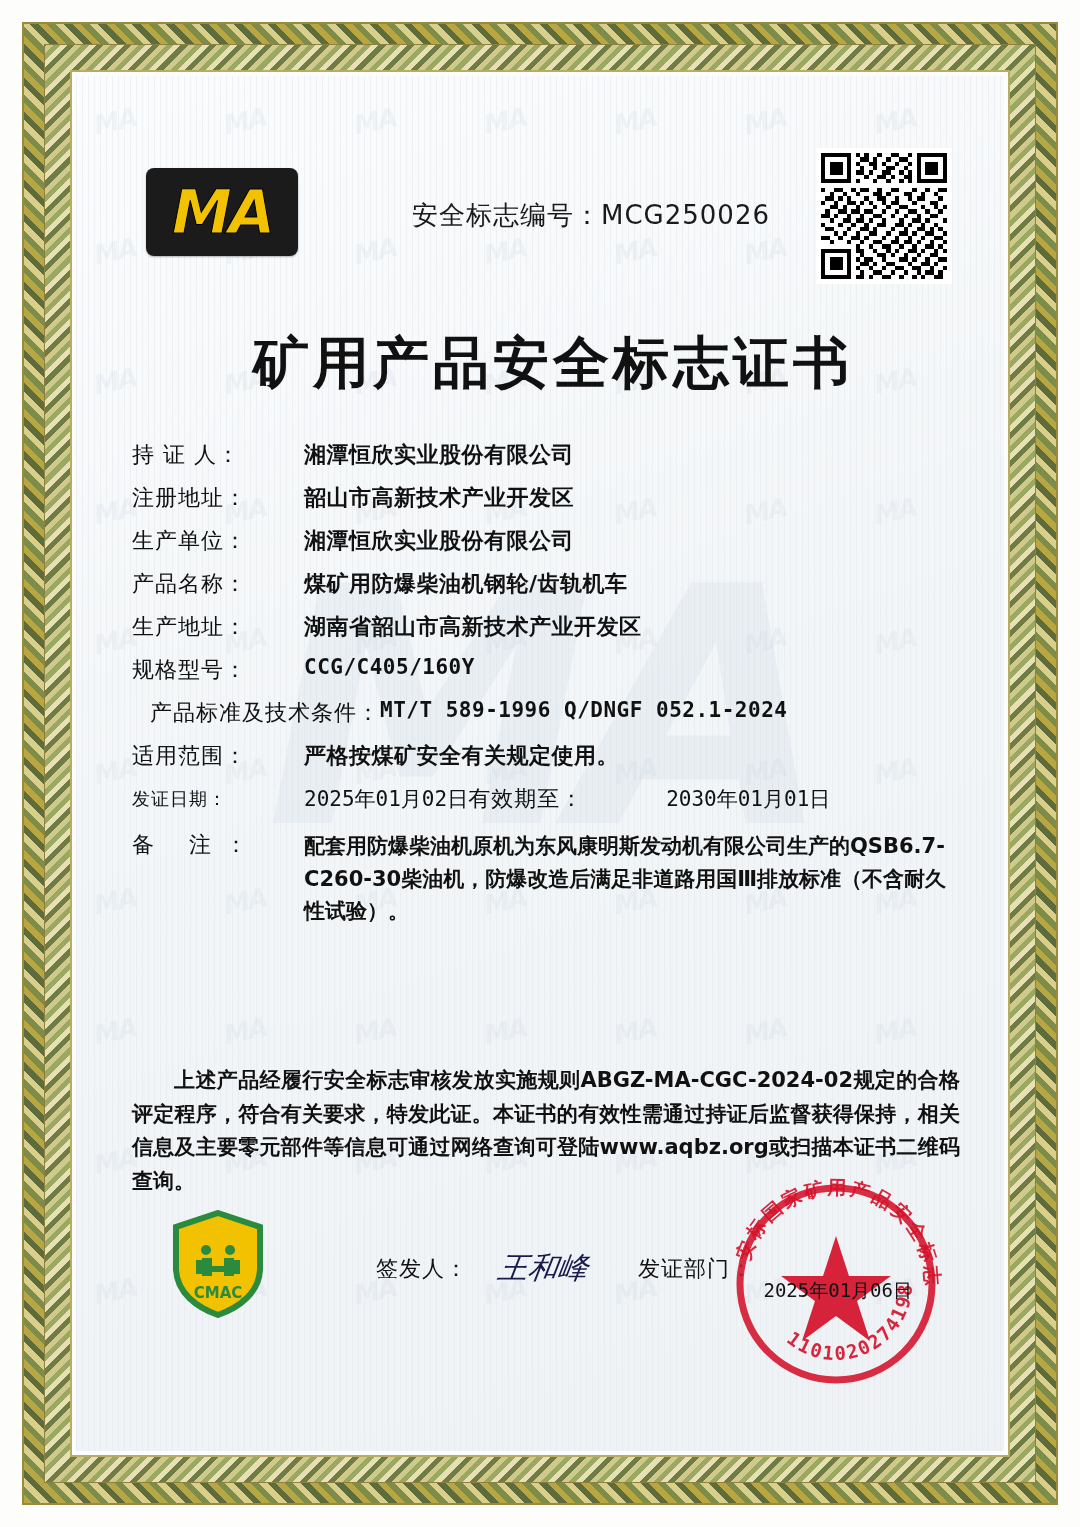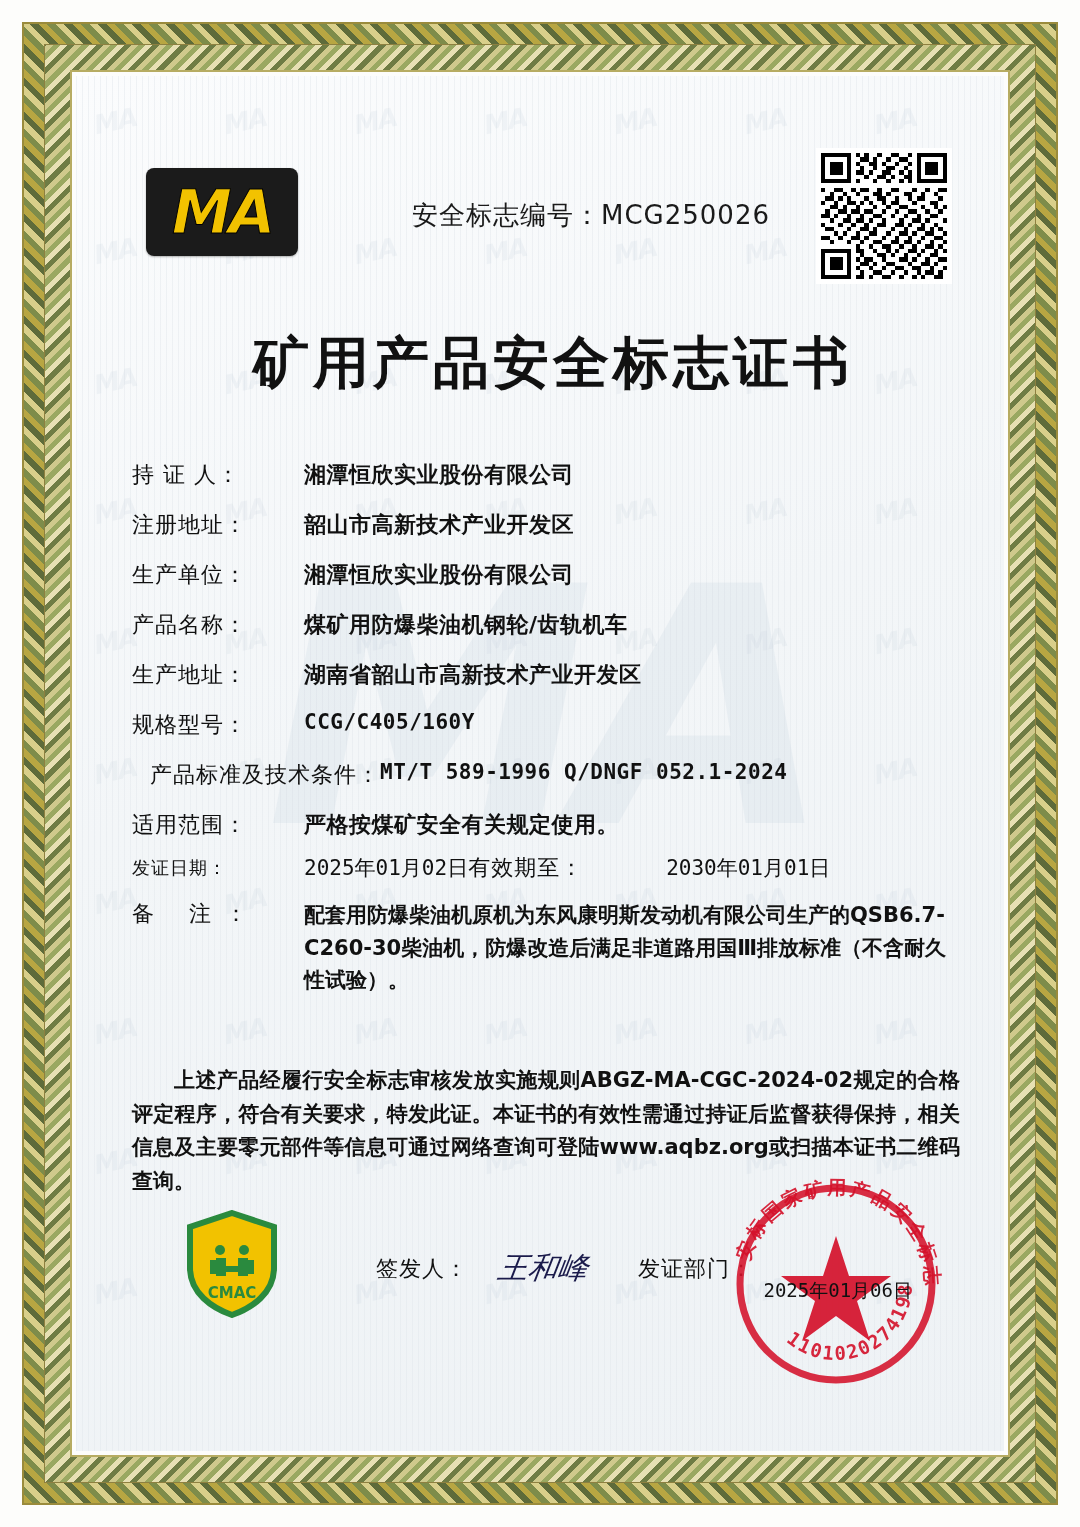--- a/index.html
+++ b/index.html
@@ -91,21 +91,21 @@
   .qr svg{display:block;}
   
   .title{
     position:absolute;left:0;right:0;top:250px;text-align:center;
     font-size:56px;font-weight:bold;letter-spacing:4px;color:#111;
     font-family:"DejaVu Sans",sans-serif;
     padding-left:26px;
   }
   
   .fields{position:absolute;left:56px;right:40px;top:364px;}
-  .row{display:flex;align-items:flex-start;margin-bottom:13px;margin-top:20px;}
+  .row{display:flex;align-items:flex-start;margin-bottom:13px;}
   .lbl{
     width:172px;flex:none;font-size:22px;color:#111;
     font-family:"DejaVu Sans",sans-serif;letter-spacing:1px;
   }
   .lbl.wide{width:248px;text-align:right;}
   .val{
     font-size:22px;color:#111;font-weight:bold;
     font-family:"DejaVu Sans",sans-serif;letter-spacing:.5px;
   }
   .val.mono{font-family:"DejaVu Sans Mono",monospace;font-size:21px;}
@@ -121,21 +121,21 @@
   }
   
   .statement{
     position:absolute;left:56px;right:44px;top:988px;
     font-size:21px;line-height:1.6;color:#111;text-indent:42px;
     font-family:"DejaVu Sans",sans-serif;font-weight:bold;
     text-align:justify;
   }
   
   .cmac{
-    position:absolute;left:110px;top:1134px;width:92px;height:108px;
+    position:absolute;left:96px;top:1134px;width:92px;height:108px;
   }
   .sign-line{
     position:absolute;left:300px;top:1172px;display:flex;align-items:center;
   }
   .sign-lbl{font-size:22px;color:#111;font-family:"DejaVu Sans",sans-serif;letter-spacing:1px;}
   .sign-img{
     width:150px;text-align:center;font-size:30px;color:#1b1b4b;
     font-family:"DejaVu Serif",serif;font-style:italic;transform:skewX(-8deg);
   }
   .issue-lbl{font-size:22px;color:#111;font-family:"DejaVu Sans",sans-serif;letter-spacing:1px;margin-left:20px;}

